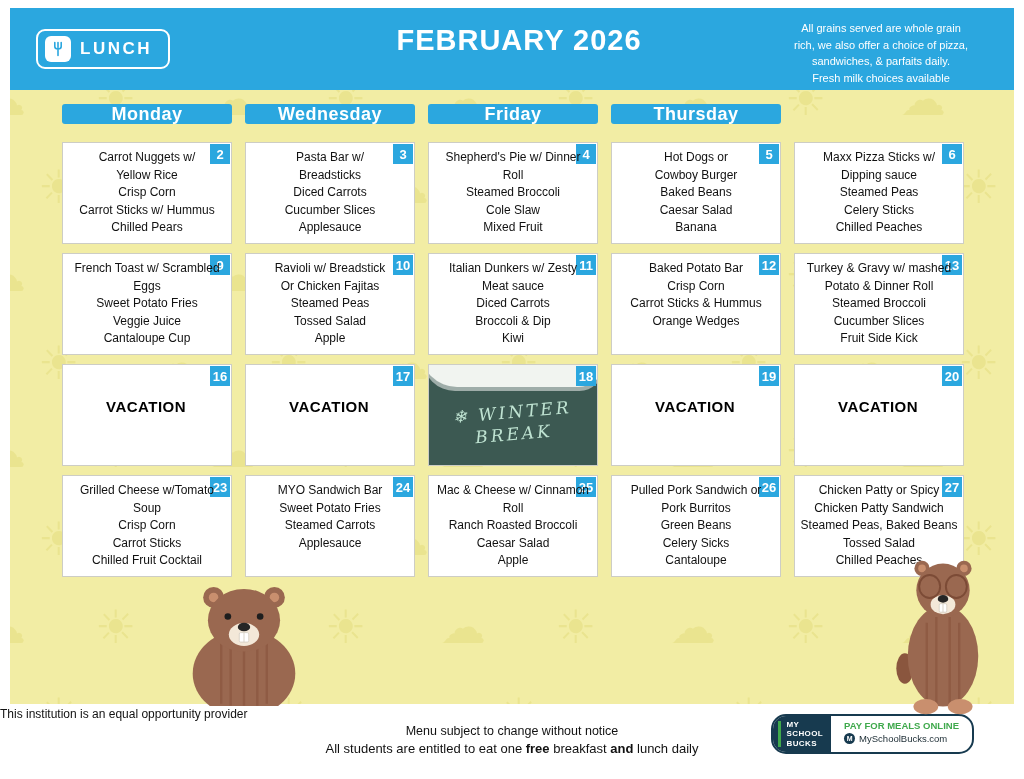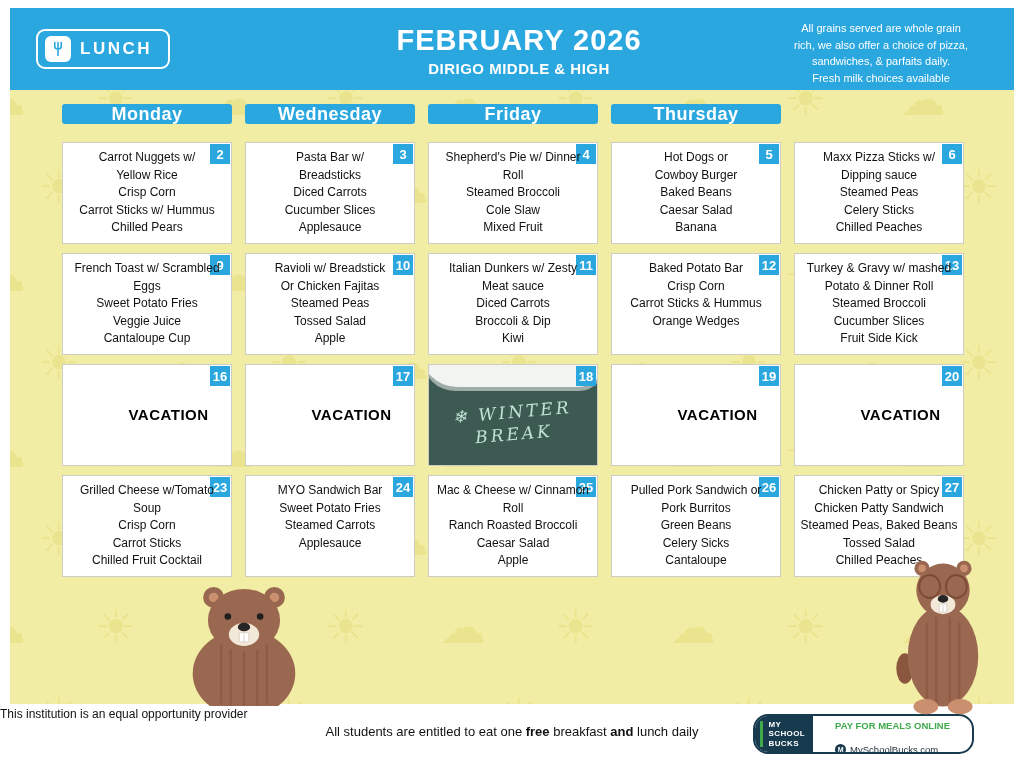--- a/index.html
+++ b/index.html
@@ -23,21 +23,21 @@
   .pat { position:absolute; font-size:46px; color:var(--pattern,#E4DD7F); opacity:.55; font-family:"DejaVu Sans",sans-serif; }
 
   .cal-headers { position:absolute; left:52px; top:14px; display:grid; grid-template-columns:repeat(5,170px); column-gap:13px; z-index:1; }
   .day-header { height:20px; background:var(--blue,#2BA7DF); color:#fff; font-weight:800; font-size:18px; display:flex; align-items:center; justify-content:center; border-radius:3px; letter-spacing:.5px; }
 
   .cal-body { position:absolute; left:52px; top:52px; display:grid; grid-template-columns:repeat(5,170px); grid-template-rows:repeat(4,102px); column-gap:13px; row-gap:9px; z-index:1; }
   .day-cell { position:relative; background:#fff; border:1px solid #cdcdc5; padding-top:6px; overflow:visible; }
   .menu-lines { position:relative; z-index:1; }
   .menu-line { font-size:12px; line-height:17.5px; text-align:center; color:#111; white-space:nowrap; }
   .day-badge { position:absolute; top:1px; right:1px; width:20px; height:20px; background:var(--blue,#2BA7DF); color:#fff; font-weight:bold; font-size:13px; display:flex; align-items:center; justify-content:center; z-index:0; }
-  .vacation-label { margin-top:35px; text-align:center; font-weight:bold; font-size:15px; letter-spacing:.5px; color:#000;padding-left:43px; }
+  .vacation-label { margin-top:27px; text-align:left; font-weight:bold; font-size:15px; letter-spacing:.5px; color:#000;padding-left:43px; }
 
   
   .chalkboard { position:absolute; inset:0; background:#3c5952; overflow:hidden; z-index:0; }
   .snow { position:absolute; top:-14px; left:-8px; right:-8px; height:36px; background:#f1f4f0; border-radius:0 0 45px 60px; box-shadow:0 6px 0 -2px rgba(240,243,240,.55); }
   .chalk-text { position:absolute; top:36px; left:0; right:0; text-align:center; color:#bfe3d2; font-family:"DejaVu Serif",serif; font-style:italic; font-size:17px; line-height:22px; letter-spacing:3px; transform:rotate(-5deg); }
 
   
   .gh-left { position:absolute; left:168px; top:582px; width:152px; height:124px; z-index:3; }
   .gh-right { position:absolute; left:893px; top:556px; width:100px; height:162px; z-index:3; }
 
@@ -45,42 +45,41 @@
   .footer { position:absolute; left:0; top:704px; width:1024px; height:75px; background:#fff; z-index:2; }
   .f1 { margin-top:3px; text-align:left; font-size:12px; color:#111; }
   .f2 { text-align:center; font-size:12.5px; color:#111; margin-top:3px; }
   .f3 { text-align:center; font-size:13px; color:#111; margin-top:3px; }
   .bold { font-weight:bold; }
 
   .msb { position:absolute; right:50px; top:10px; height:40px; display:flex; border:2px solid var(--navy,#173A4F); border-radius:15px; background:#fff; overflow:hidden; cursor:pointer; }
   .msb-left { background:var(--navy,#173A4F); display:flex; align-items:center; padding:0 8px 0 5px; }
   .msb-bar { width:3px; height:26px; background:var(--green,#3FA94C); margin-right:5px; }
   .msb-brand div { color:#fff; font-size:8px; font-weight:bold; line-height:1.2; letter-spacing:.4px; }
-  .msb-right { padding:4px 22px; display:flex; flex-direction:column; justify-content:flex-start; gap:13px; }
+  .msb-right { padding:4px 13px; display:flex; flex-direction:column; justify-content:flex-start; gap:2px; }
   .msb-tag { color:var(--green,#3FA94C); font-weight:bold; font-size:9.5px; }
   .msb-site-row { display:flex; align-items:center; gap:4px; font-size:9.5px; color:#1b2b33; }
   .msb-m { width:11px; height:11px; border-radius:50%; background:var(--navy,#173A4F); color:#fff; font-size:7px; display:flex; align-items:center; justify-content:center; font-weight:bold; }
 </style>
 </head>
 <body>
 
 <div class="page">
 
   <header class="topbar">
     <div class="logo">
       <span class="logo-icon">
         <svg viewBox="0 0 20 20" width="16" height="16" fill="none" stroke="currentColor" stroke-width="2" stroke-linecap="round">
           <path d="M6 2v5 M10 2v6 M14 2v5 M6 7a4 3 0 0 0 8 0 M10 9v9"></path>
         </svg>
       </span>
       <span class="logo-text">LUNCH</span>
     </div>
     <div class="title-wrap">
       <div class="title">FEBRUARY 2026</div>
-      <div class="subtitle">DIRIGO MIDDLE &amp; HIGH</div>
     </div>
     <div class="note">
       <div>All grains served are whole grain</div>
       <div>rich, we also offer a choice of pizza,</div>
       <div>sandwiches, &amp; parfaits daily.</div>
       <div>Fresh milk choices available</div>
     </div>
   </header>
 
   <div class="board">
@@ -372,20 +371,21 @@
     <rect x="46" y="50" width="8" height="9" rx="1.5" fill="#fff" stroke="#d8d2c6"></rect>
     <line x1="50" y1="50" x2="50" y2="59" stroke="#d8d2c6"></line>
     <ellipse cx="36" cy="32" rx="11" ry="12" fill="#9a6850" stroke="#7c4b36" stroke-width="2"></ellipse>
     <ellipse cx="64" cy="32" rx="11" ry="12" fill="#9a6850" stroke="#7c4b36" stroke-width="2"></ellipse>
     <ellipse cx="32" cy="158" rx="13" ry="8" fill="#c98f6e"></ellipse>
     <ellipse cx="68" cy="158" rx="13" ry="8" fill="#c98f6e"></ellipse>
   </svg>
 
   <footer class="footer">
     <div class="f1">This institution is an equal opportunity provider</div>
+    <div class="f2">Menu subject to change without notice</div>
     <div class="f3"><span>All students are entitled to eat one </span><span class="bold">free</span><span> breakfast </span><span class="bold">and</span><span> lunch daily</span></div>
 
     <div class="msb">
       <div class="msb-left">
         <div class="msb-bar"></div>
         <div class="msb-brand">
           <div>MY</div>
           <div>SCHOOL</div>
           <div>BUCKS</div>
         </div>

